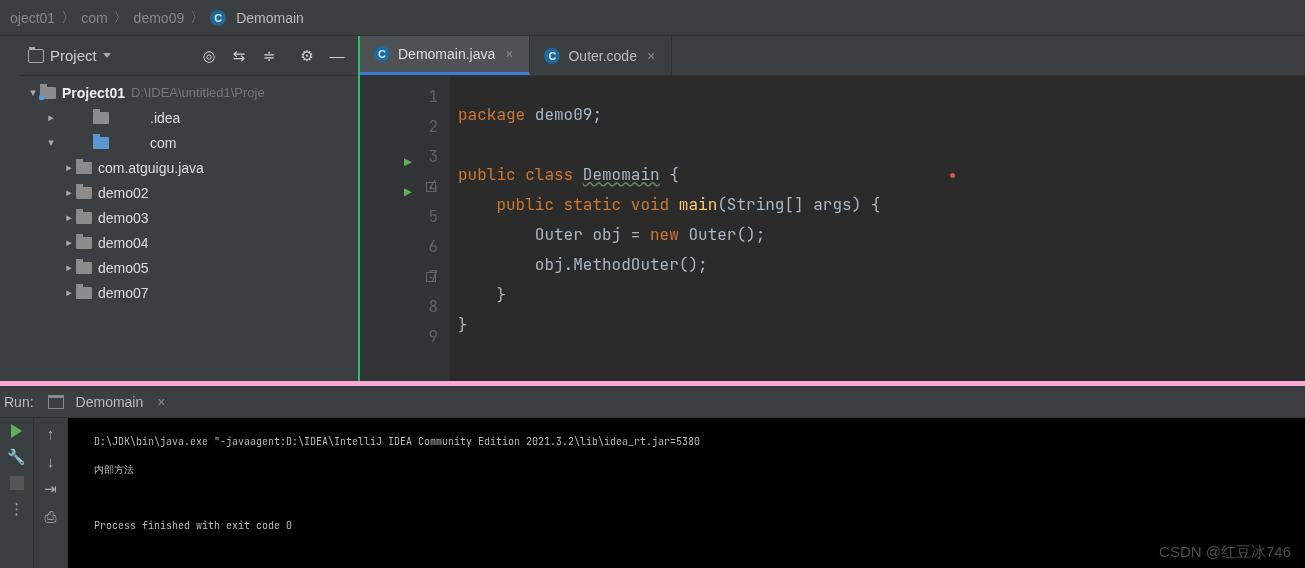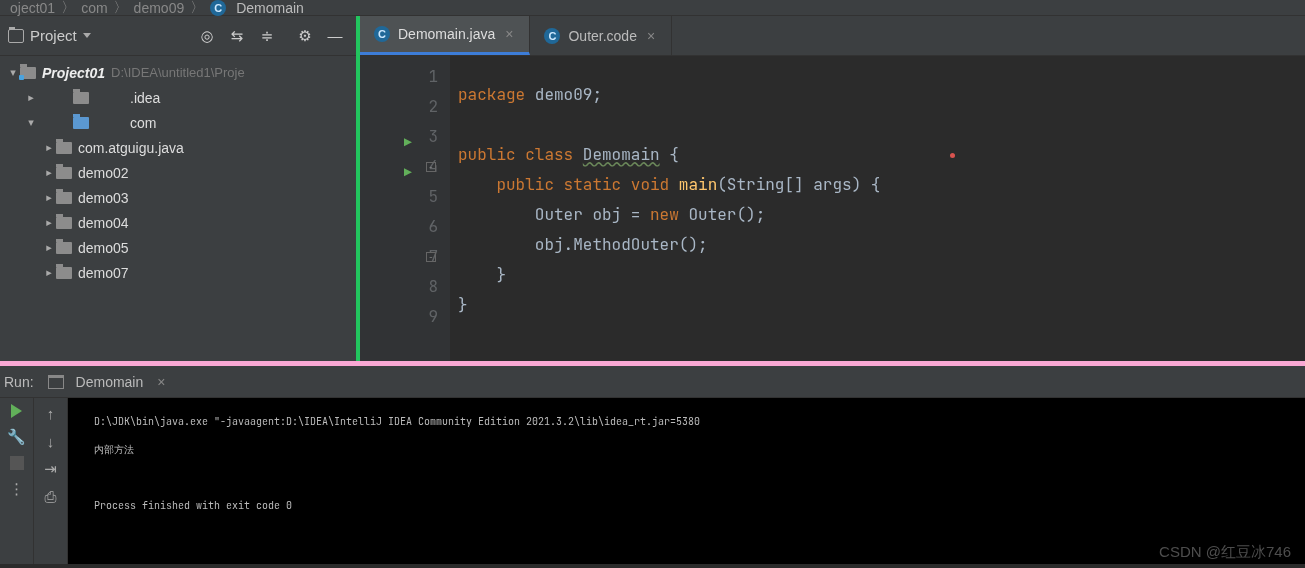--- a/index.html
+++ b/index.html
@@ -6,39 +6,40 @@
 body {
   font-family: "Segoe UI", Arial, sans-serif;
   background: #2b2b2b;
   color: #bbb;
   width: 1305px;
   height: 568px;
   overflow: hidden;
   font-size: 14px;
 }
 .top-breadcrumb {
-  height: 16px;
+  height: 36px;
   display: flex;
   align-items: center;
   padding: 0 10px;
   color: #888;
   background: #3c3f41;
   border-bottom: 1px solid #323232;
 }
 .top-breadcrumb span { margin-right: 6px; }
 .main-area {
   display: flex;
   height: 345px;
 }
 .sidebar {
   width: 360px;
   background: #3c3f41;
-  border-right: 4px solid #22c55e;
+  border-right: 2px solid #22c55e;
   display: flex;
   flex-direction: column;
+  padding-left: 20px;
 }
 .sidebar-header {
   height: 40px;
   display: flex;
   align-items: center;
   padding: 0 8px;
   border-bottom: 1px solid #323232;
   gap: 4px;
 }
 .sidebar-header .title-group {
@@ -54,21 +55,21 @@
 .tree { padding: 4px 0; overflow:hidden; flex:1; }
 .tree-row { display:flex; align-items:center; height:25px; padding-left:6px; cursor:pointer; white-space:nowrap; }
 .arrow { width:14px; display:inline-flex; justify-content:center; color:#aaa; font-size:11px; }
 .arrow.down::before { content:"▾"; }
 .arrow.right::before { content:"▸"; }
 .fldr-icon { width:16px; height:12px; background:#8c8c8c; border-radius:1px; margin-right:6px; position:relative; }
 .fldr-icon.blue { background:#5b98d1; }
 .fldr-icon::before { content:""; position:absolute; top:-3px; left:0; width:7px; height:3px; background:inherit; }
 .fldr-icon .dot { position:absolute; bottom:-1px; left:-1px; width:5px; height:5px; background:#4aa3df; border-radius:1px; }
 .tree-text { color:#ddd; font-size:14px; }
-.tree-text.bold { font-weight:600; color:#eee;font-style:italic; }
+.tree-text.bold { font-weight:600; color:#eee; }
 .tree-path { color:#777; margin-left:6px; font-size:13px; }
 .ind1 { padding-left: 24px; gap: 35px; }
 .ind2 { padding-left: 42px; }
 
 .editor-area { flex:1; display:flex; flex-direction:column; background:#2b2b2b; }
 .tabs { height:40px; display:flex; align-items:stretch; background:#3c3f41; border-bottom:1px solid #323232; }
 .tab { display:flex; align-items:center; padding:0 14px; cursor:pointer; gap:8px; border-right:1px solid #323232; color:#bbb; }
 .tab.active { background:#4e5254; border-bottom:3px solid #3d7dd8; color:#ddd; }
 .java-icon { width:16px; height:16px; border-radius:50%; background:#206898; color:#cde9ff; display:flex; align-items:center; justify-content:center; font-size:11px; font-weight:bold; }
 .tab-close { color:#888; font-size:14px; padding:0 2px; }

